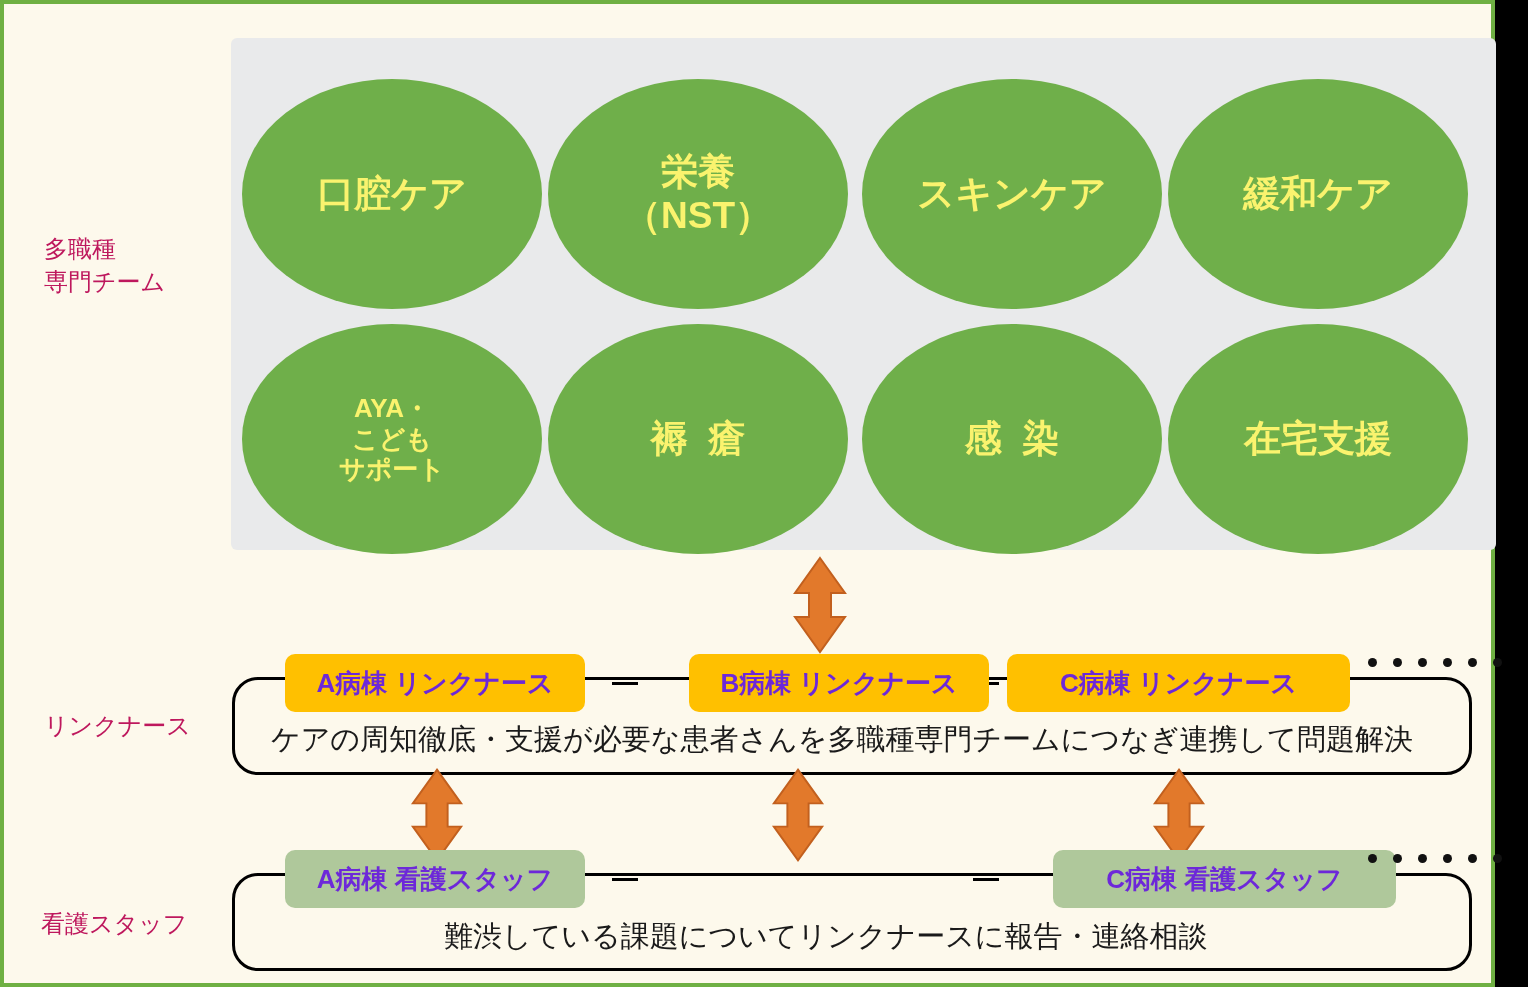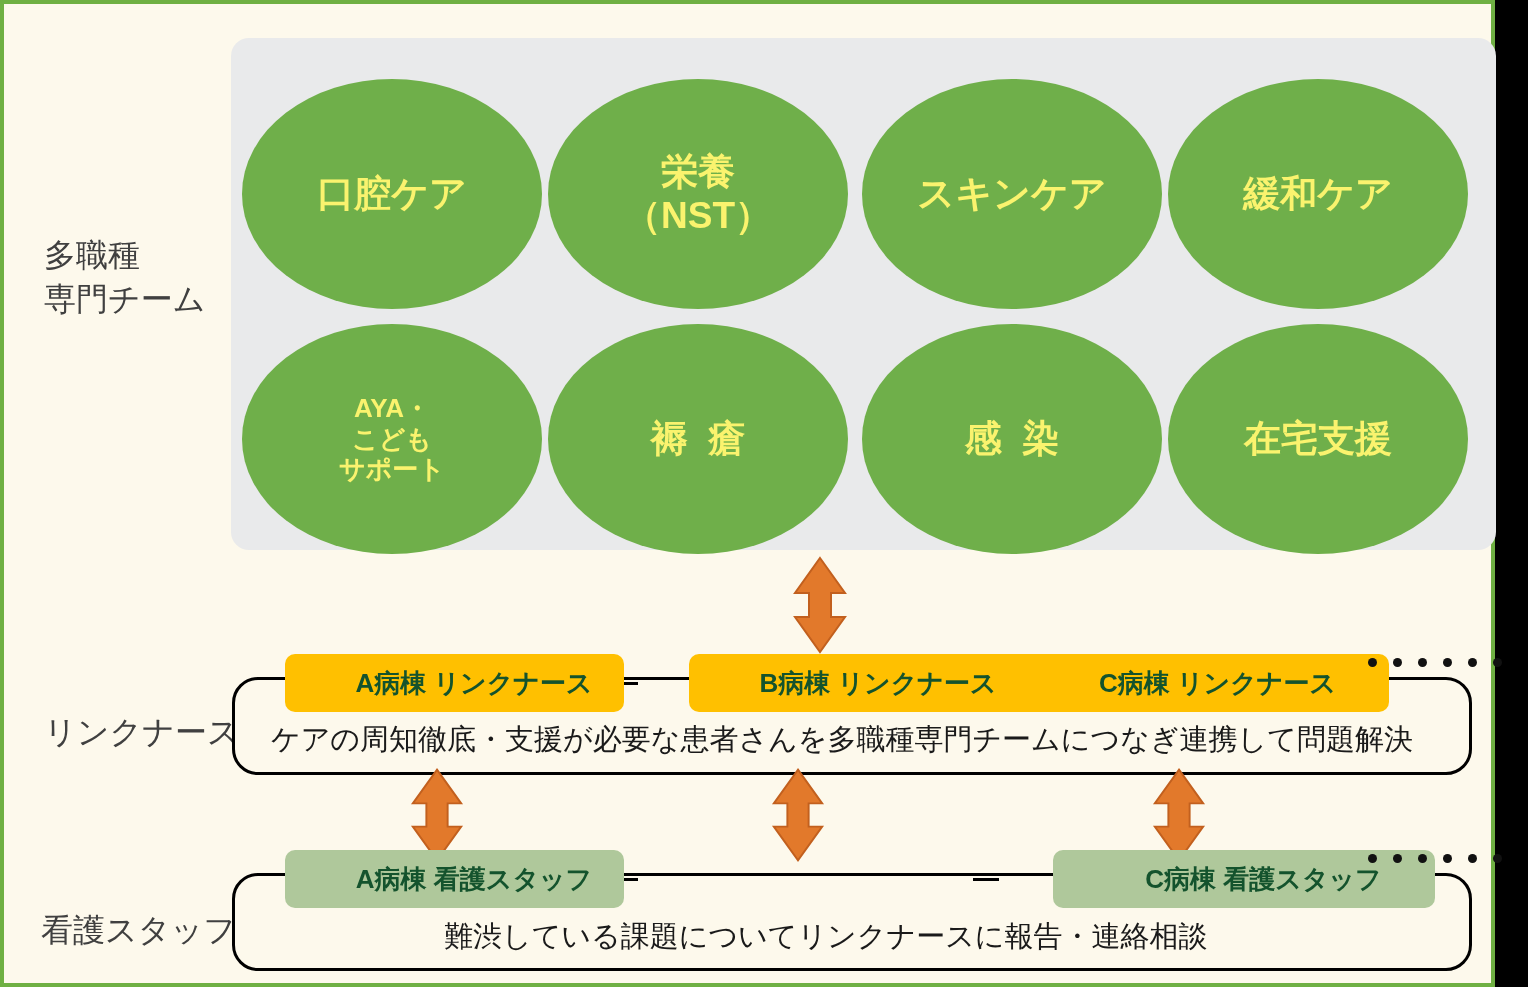--- a/index.html
+++ b/index.html
@@ -15,21 +15,21 @@
     background:#FDF9EC;
     border:4px solid #6FB043;
     box-sizing:border-box;
   }
 
   
   #team-panel{
     position:absolute;left:227px;top:34px;
     width:1265px;height:512px;
     background:#E9EAEB;
-    border-radius:18px;
+    border-radius:6px;
   }
   .ellipse{
     position:absolute;
     background:#6FAF4A;
     border-radius:50%;
     display:flex;align-items:center;justify-content:center;
     text-align:center;
     color:#FAF36E;
     font-weight:bold;
     line-height:1.18;
@@ -40,22 +40,22 @@
   .e1{left:11px;}
   .e2{left:317px;}
   .e3{left:631px;}
   .e4{left:937px;}
   .wide{letter-spacing:0.55em;text-indent:0.55em;}
   .small3{font-size:26px;}
 
   
   .side-label{
     position:absolute;
-    color:#404040;
-    font-size:32px;
+    color:#be185d;
+    font-size:24px;
     line-height:1.38;
     white-space:pre-line;
     font-family:Liberation Serif, serif;
   }
   #label-team{left:40px;top:229px;}
   #label-link{left:40px;top:706px;}
   #label-staff{left:37px;top:904px;}
 
   
   .dbl-arrow{position:absolute;}
@@ -80,23 +80,22 @@
   }
   #linkrow-caption{left:267px;top:716px;}
   #staffrow-caption{left:440px;top:913px;}
 
   
   .chip{
     position:absolute;
     height:58px;
     border-radius:10px;
     display:flex;align-items:center;justify-content:center;
-    font-size:26px;font-weight:bold;color:#14532d;
+    font-size:26px;font-weight:bold;color:#6d28d9;
     white-space:nowrap;
-    padding-left:39px;
   }
   .chip-link{background:#FFC000;}
   .chip-staff{background:#AFC89B;}
 
   .lk1{left:281px;top:650px;width:300px;}
   .lk2{left:643px;top:650px;width:300px;margin-left:42px;}
   .lk3{left:1003px;top:650px;width:343px;}
 
   .st1{left:281px;top:846px;width:300px;}
   .st2{left:642px;top:846px;width:300px;}

